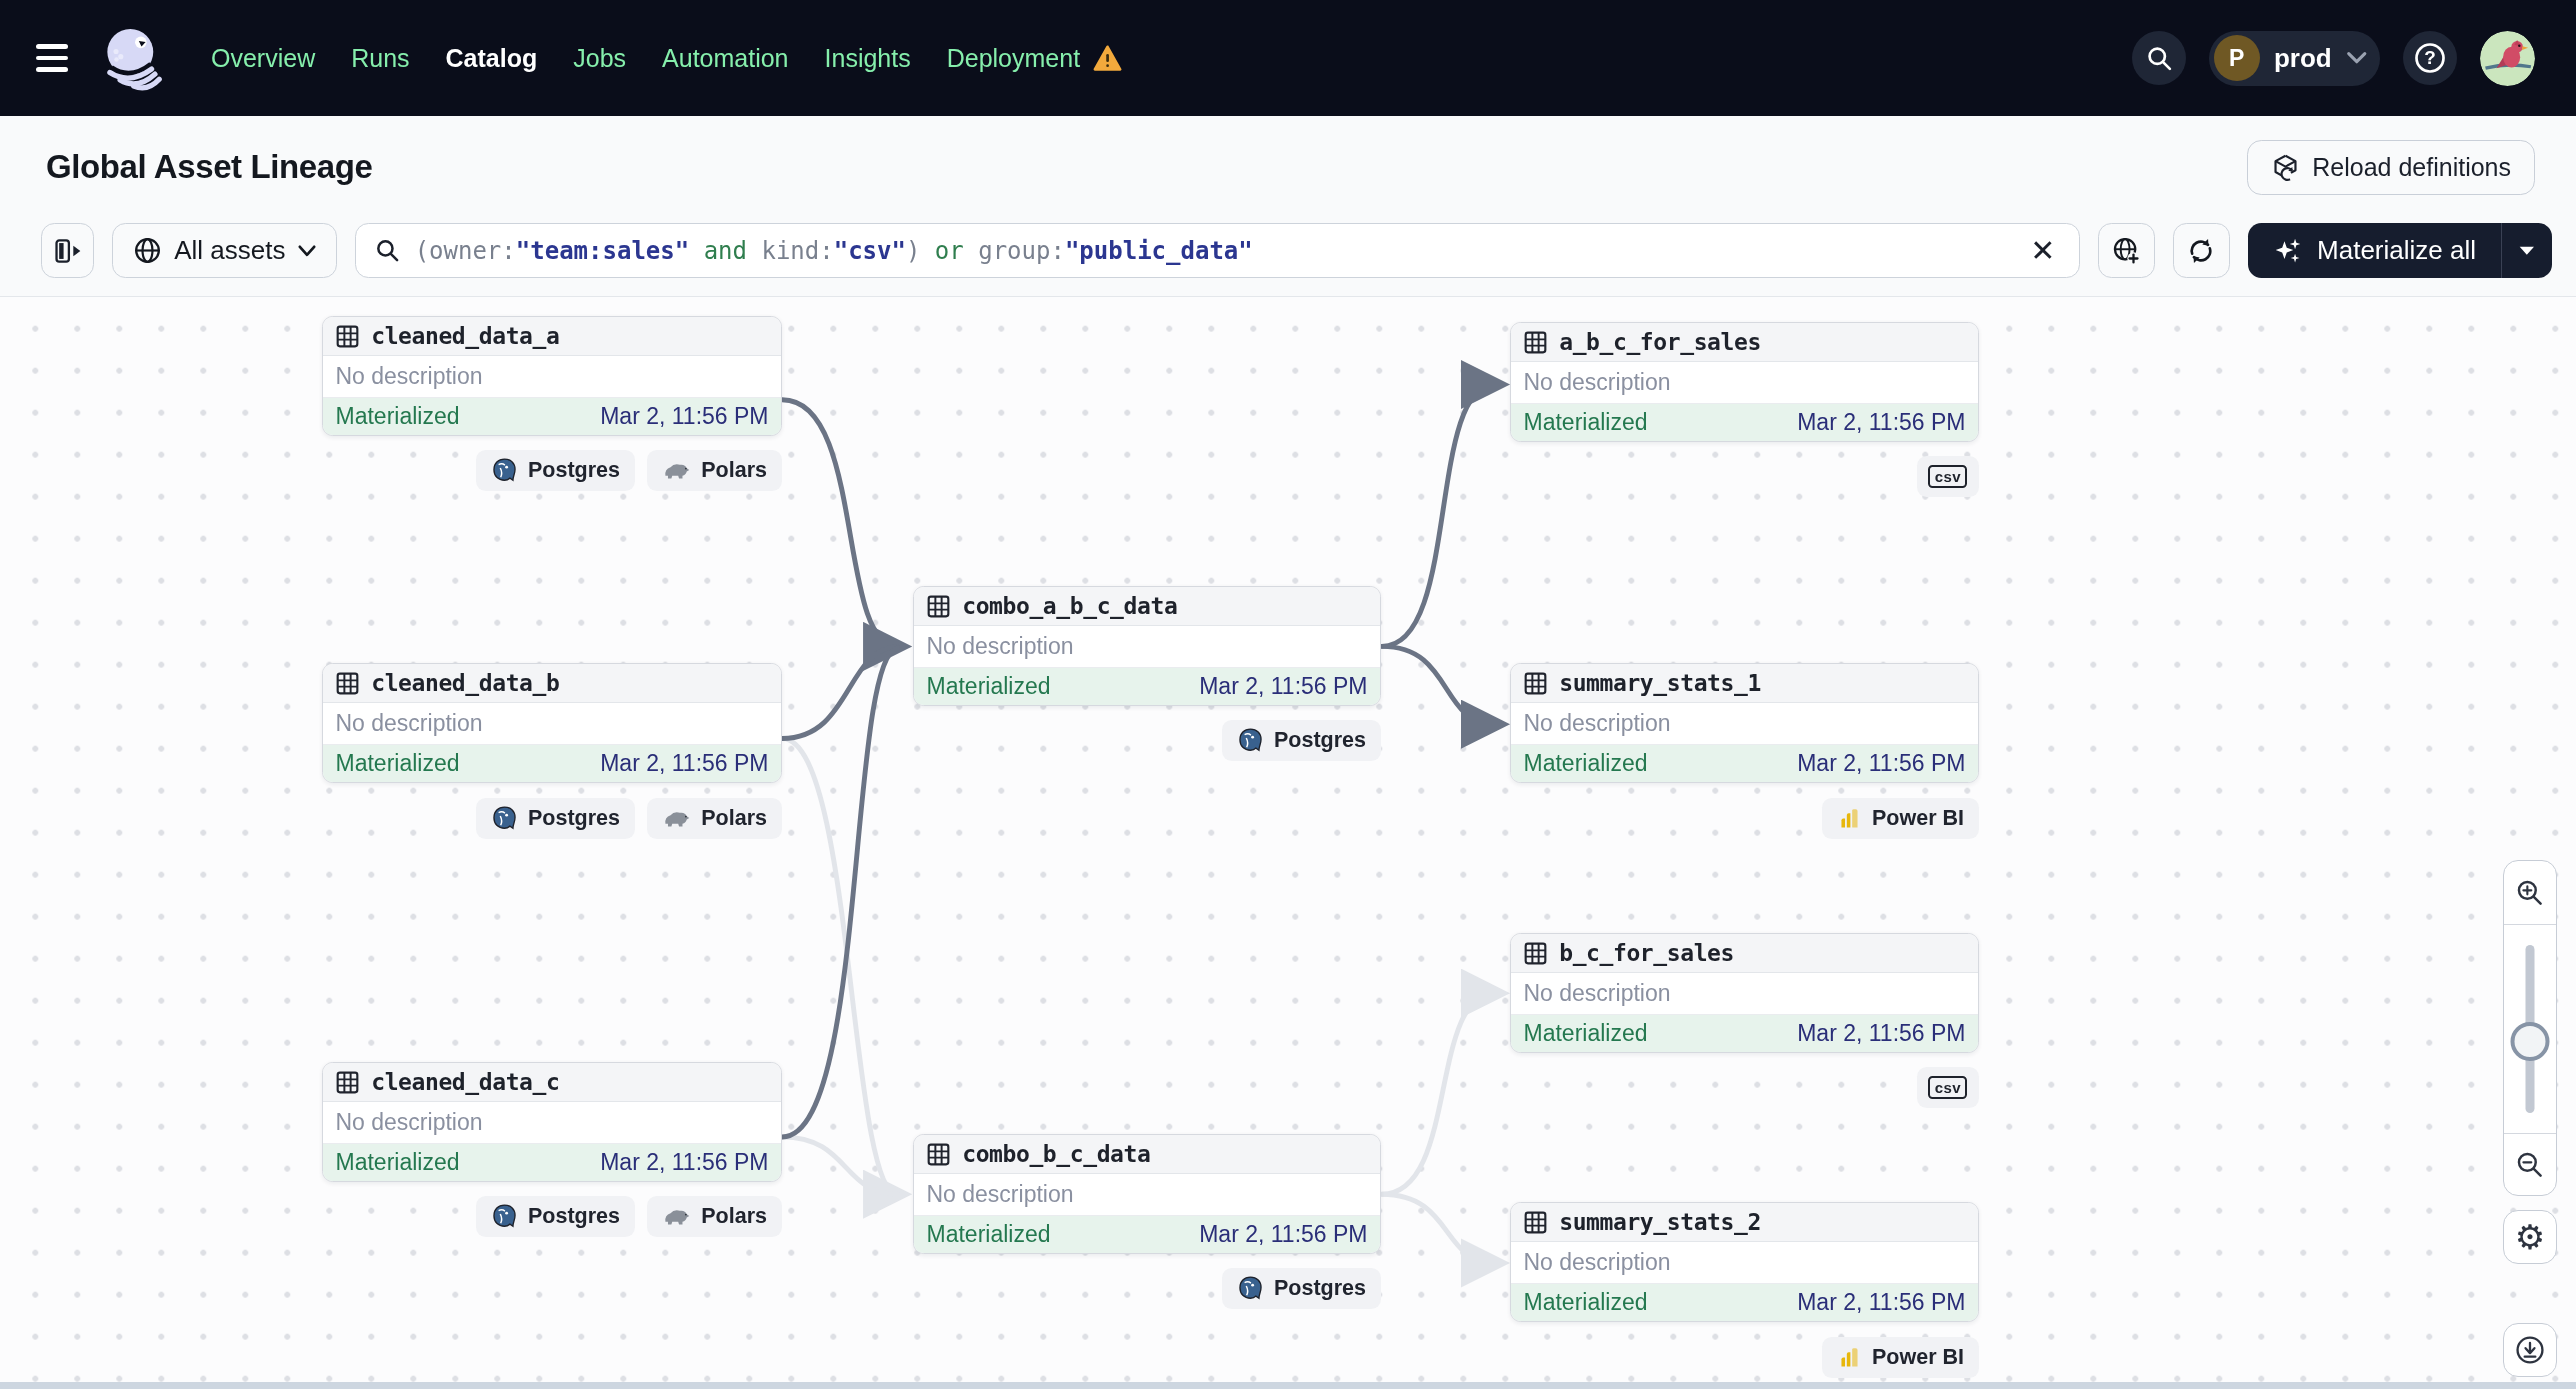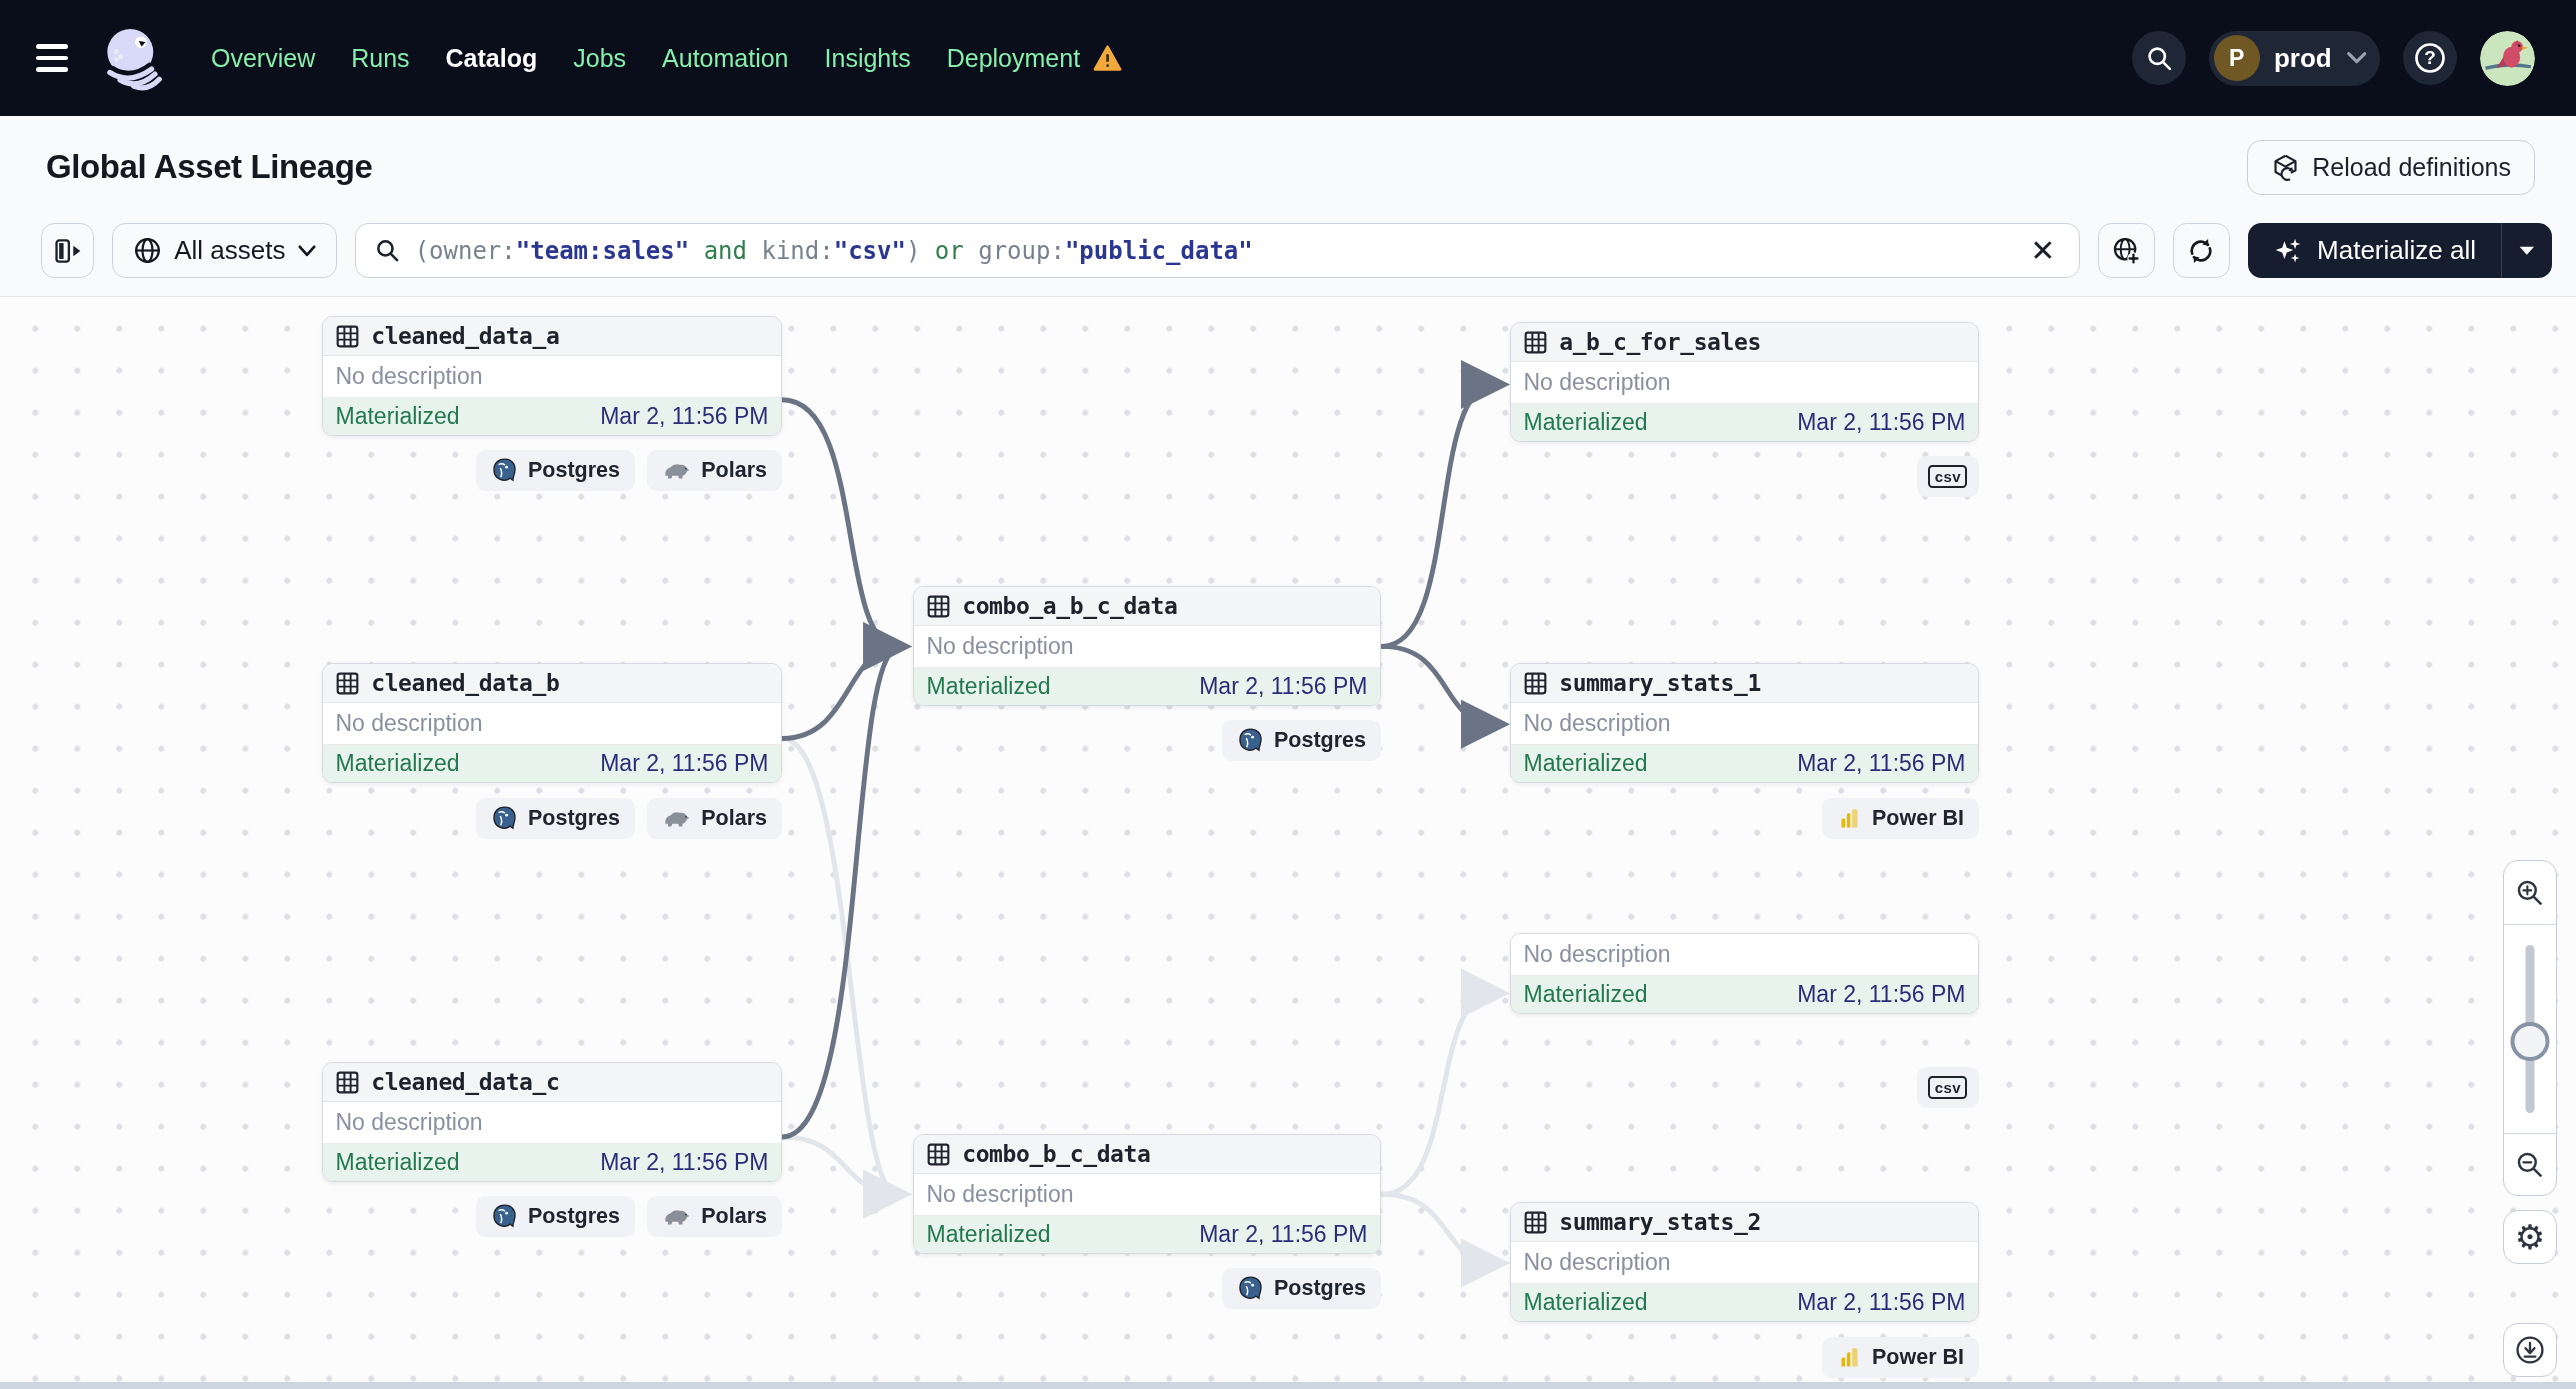--- a/index.html
+++ b/index.html
@@ -481,20 +481,30 @@
       <svg width="25" height="25" viewBox="0 0 28 28">
         <path d="M5 24 V16 Q5 14 7 14 H9 V24 Z" fill="#E7B70C"></path>
         <path d="M11 24 V10 Q11 8 13 8 H15 V24 Z" fill="#E7B70C"></path>
         <path d="M17 24 V5 Q17 3.5 19 3.5 H21 Q23 3.5 23 5.5 V24 Z" fill="#E7B70C" opacity="0.55"></path>
       </svg>
       <span>Power BI</span>
     </div>
   </div>
 
   <div class="asset-node" style="left:1510px;top:636px;width:469px">
+    <div class="node-header">
+      <svg width="25" height="25" viewBox="0 0 28 28">
+        <rect x="3" y="3" width="22" height="22" rx="2.5" fill="none" stroke="#20242E" stroke-width="2.4"></rect>
+        <line x1="3" y1="10.5" x2="25" y2="10.5" stroke="#20242E" stroke-width="2.2"></line>
+        <line x1="3" y1="17.5" x2="25" y2="17.5" stroke="#20242E" stroke-width="2.2"></line>
+        <line x1="10.5" y1="3" x2="10.5" y2="25" stroke="#20242E" stroke-width="2.2"></line>
+        <line x1="17.5" y1="3" x2="17.5" y2="25" stroke="#20242E" stroke-width="2.2"></line>
+      </svg>
+      <span class="node-name">b_c_for_sales</span>
+    </div>
     <div class="node-desc">No description</div>
     <div class="node-status">
       <span class="status-label">Materialized</span>
       <span class="status-ts">Mar 2, 11:56 PM</span>
     </div>
   </div>
   <div class="badge-row" style="left:1510px;top:770px;width:469px">
     <div class="badge" style="padding:0 11.6px">
       <span class="csv-box">csv</span>
     </div>

